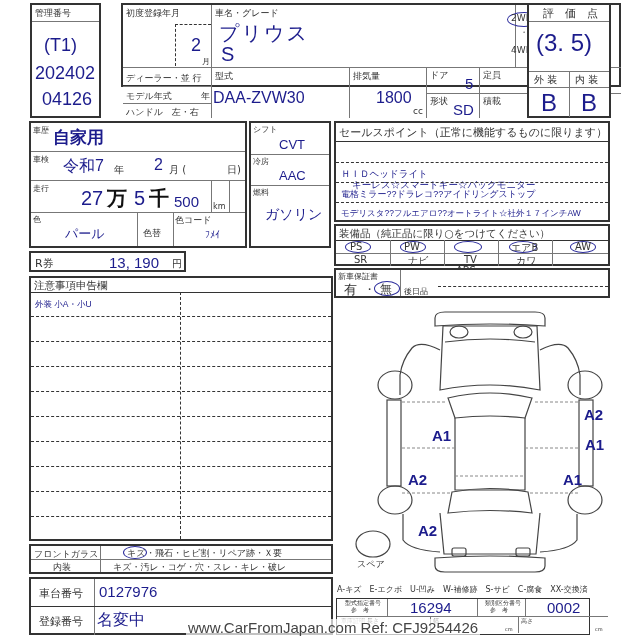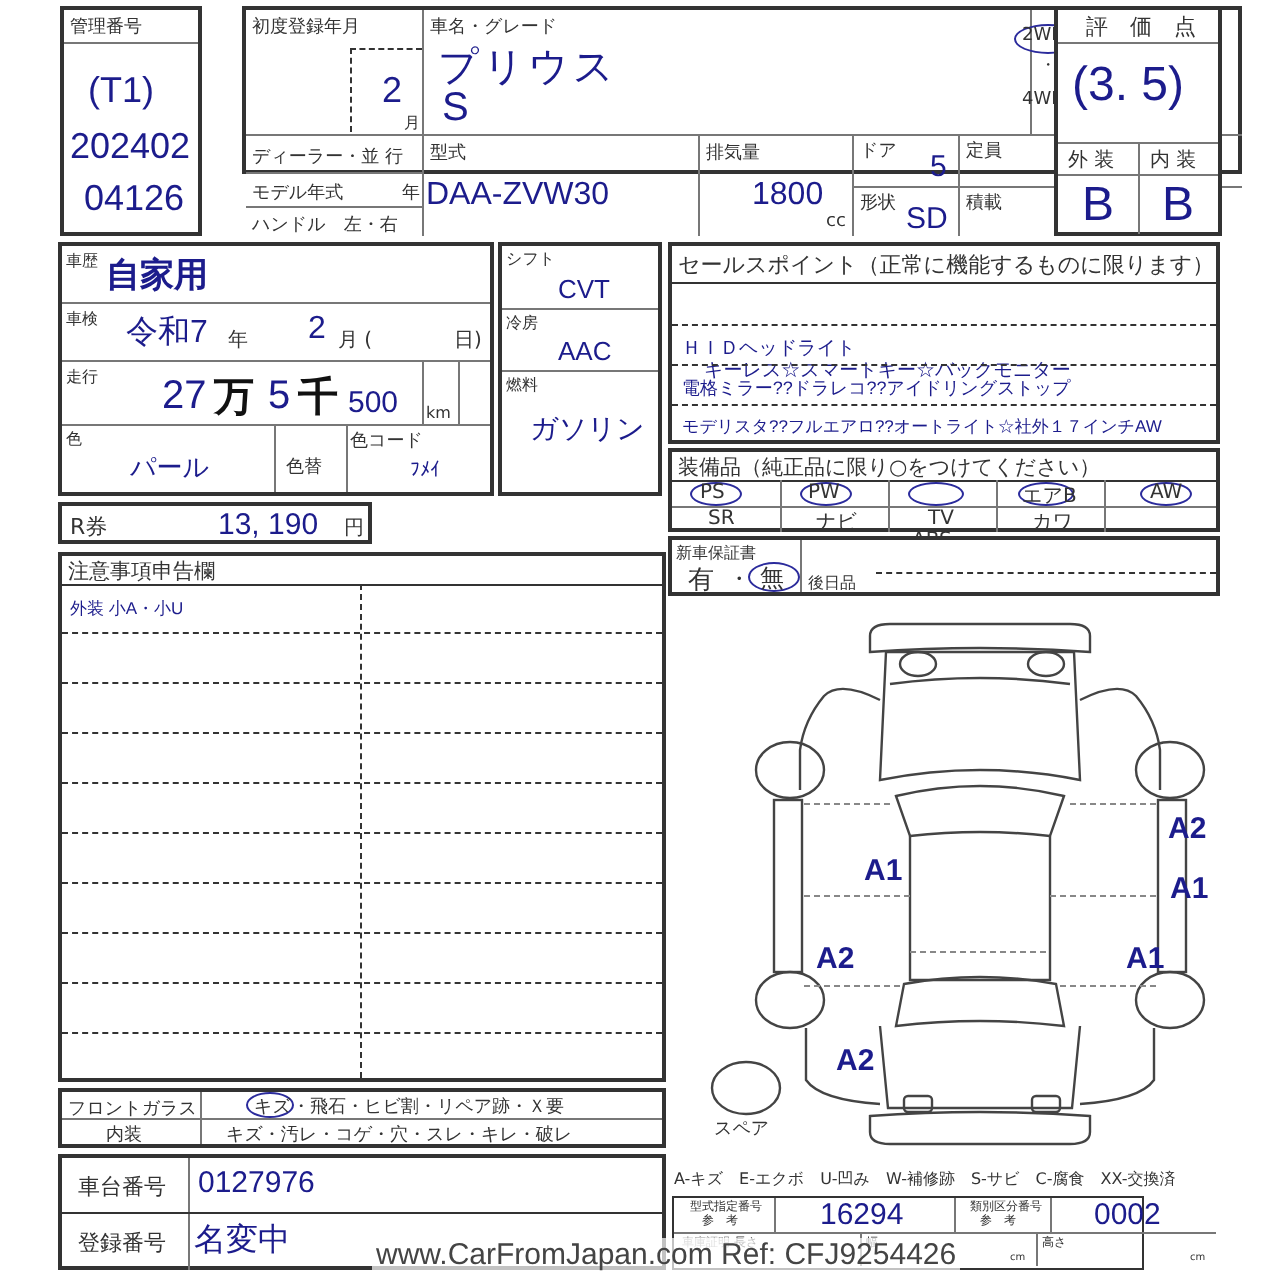--- a/index.html
+++ b/index.html
@@ -273,21 +273,21 @@
 <div class="box" style="left:29px;top:577px;width:304px;height:58px;">
   <div class="lbl" style="left:8px;top:7px;font-size:11px;">車台番号</div>
   <div class="vl" style="left:63px;top:0;height:56px;"></div>
   <div class="val" style="left:68px;top:4px;font-size:15px;">0127976</div>
   <div class="hl" style="left:0;top:27px;width:300px;border-top:1.5px solid #333;"></div>
   <div class="lbl" style="left:8px;top:35px;font-size:11px;">登録番号</div>
   <div class="val" style="left:66px;top:31px;font-size:16px;">名変中</div>
 </div>
 
 <div class="lbl" style="left:337px;top:584px;font-size:8px;">A-キズ　E-エクボ　U-凹み　W-補修跡　S-サビ　C-腐食　XX-交換済</div>
-<div class="box" style="left:336px;top:598px;width:236px;height:37px;border-width:1.5px;">
+<div class="box" style="left:336px;top:598px;width:254px;height:37px;border-width:1.5px;">
   <div class="lbl" style="left:8px;top:0px;font-size:6px;">型式指定番号</div>
   <div class="lbl" style="left:14px;top:7px;font-size:6px;">参　考</div>
   <div class="vl" style="left:50px;top:0;height:17px;"></div>
   <div class="val" style="left:73px;top:0px;font-size:15px;">16294</div>
   <div class="vl" style="left:140px;top:0;height:17px;"></div>
   <div class="lbl" style="left:148px;top:0px;font-size:6px;">類別区分番号</div>
   <div class="lbl" style="left:153px;top:7px;font-size:6px;">参　考</div>
   <div class="vl" style="left:188px;top:0;height:17px;"></div>
   <div class="val" style="left:210px;top:0px;font-size:15px;">0002</div>
   <div class="hl" style="left:0;top:17px;width:271px;"></div>

